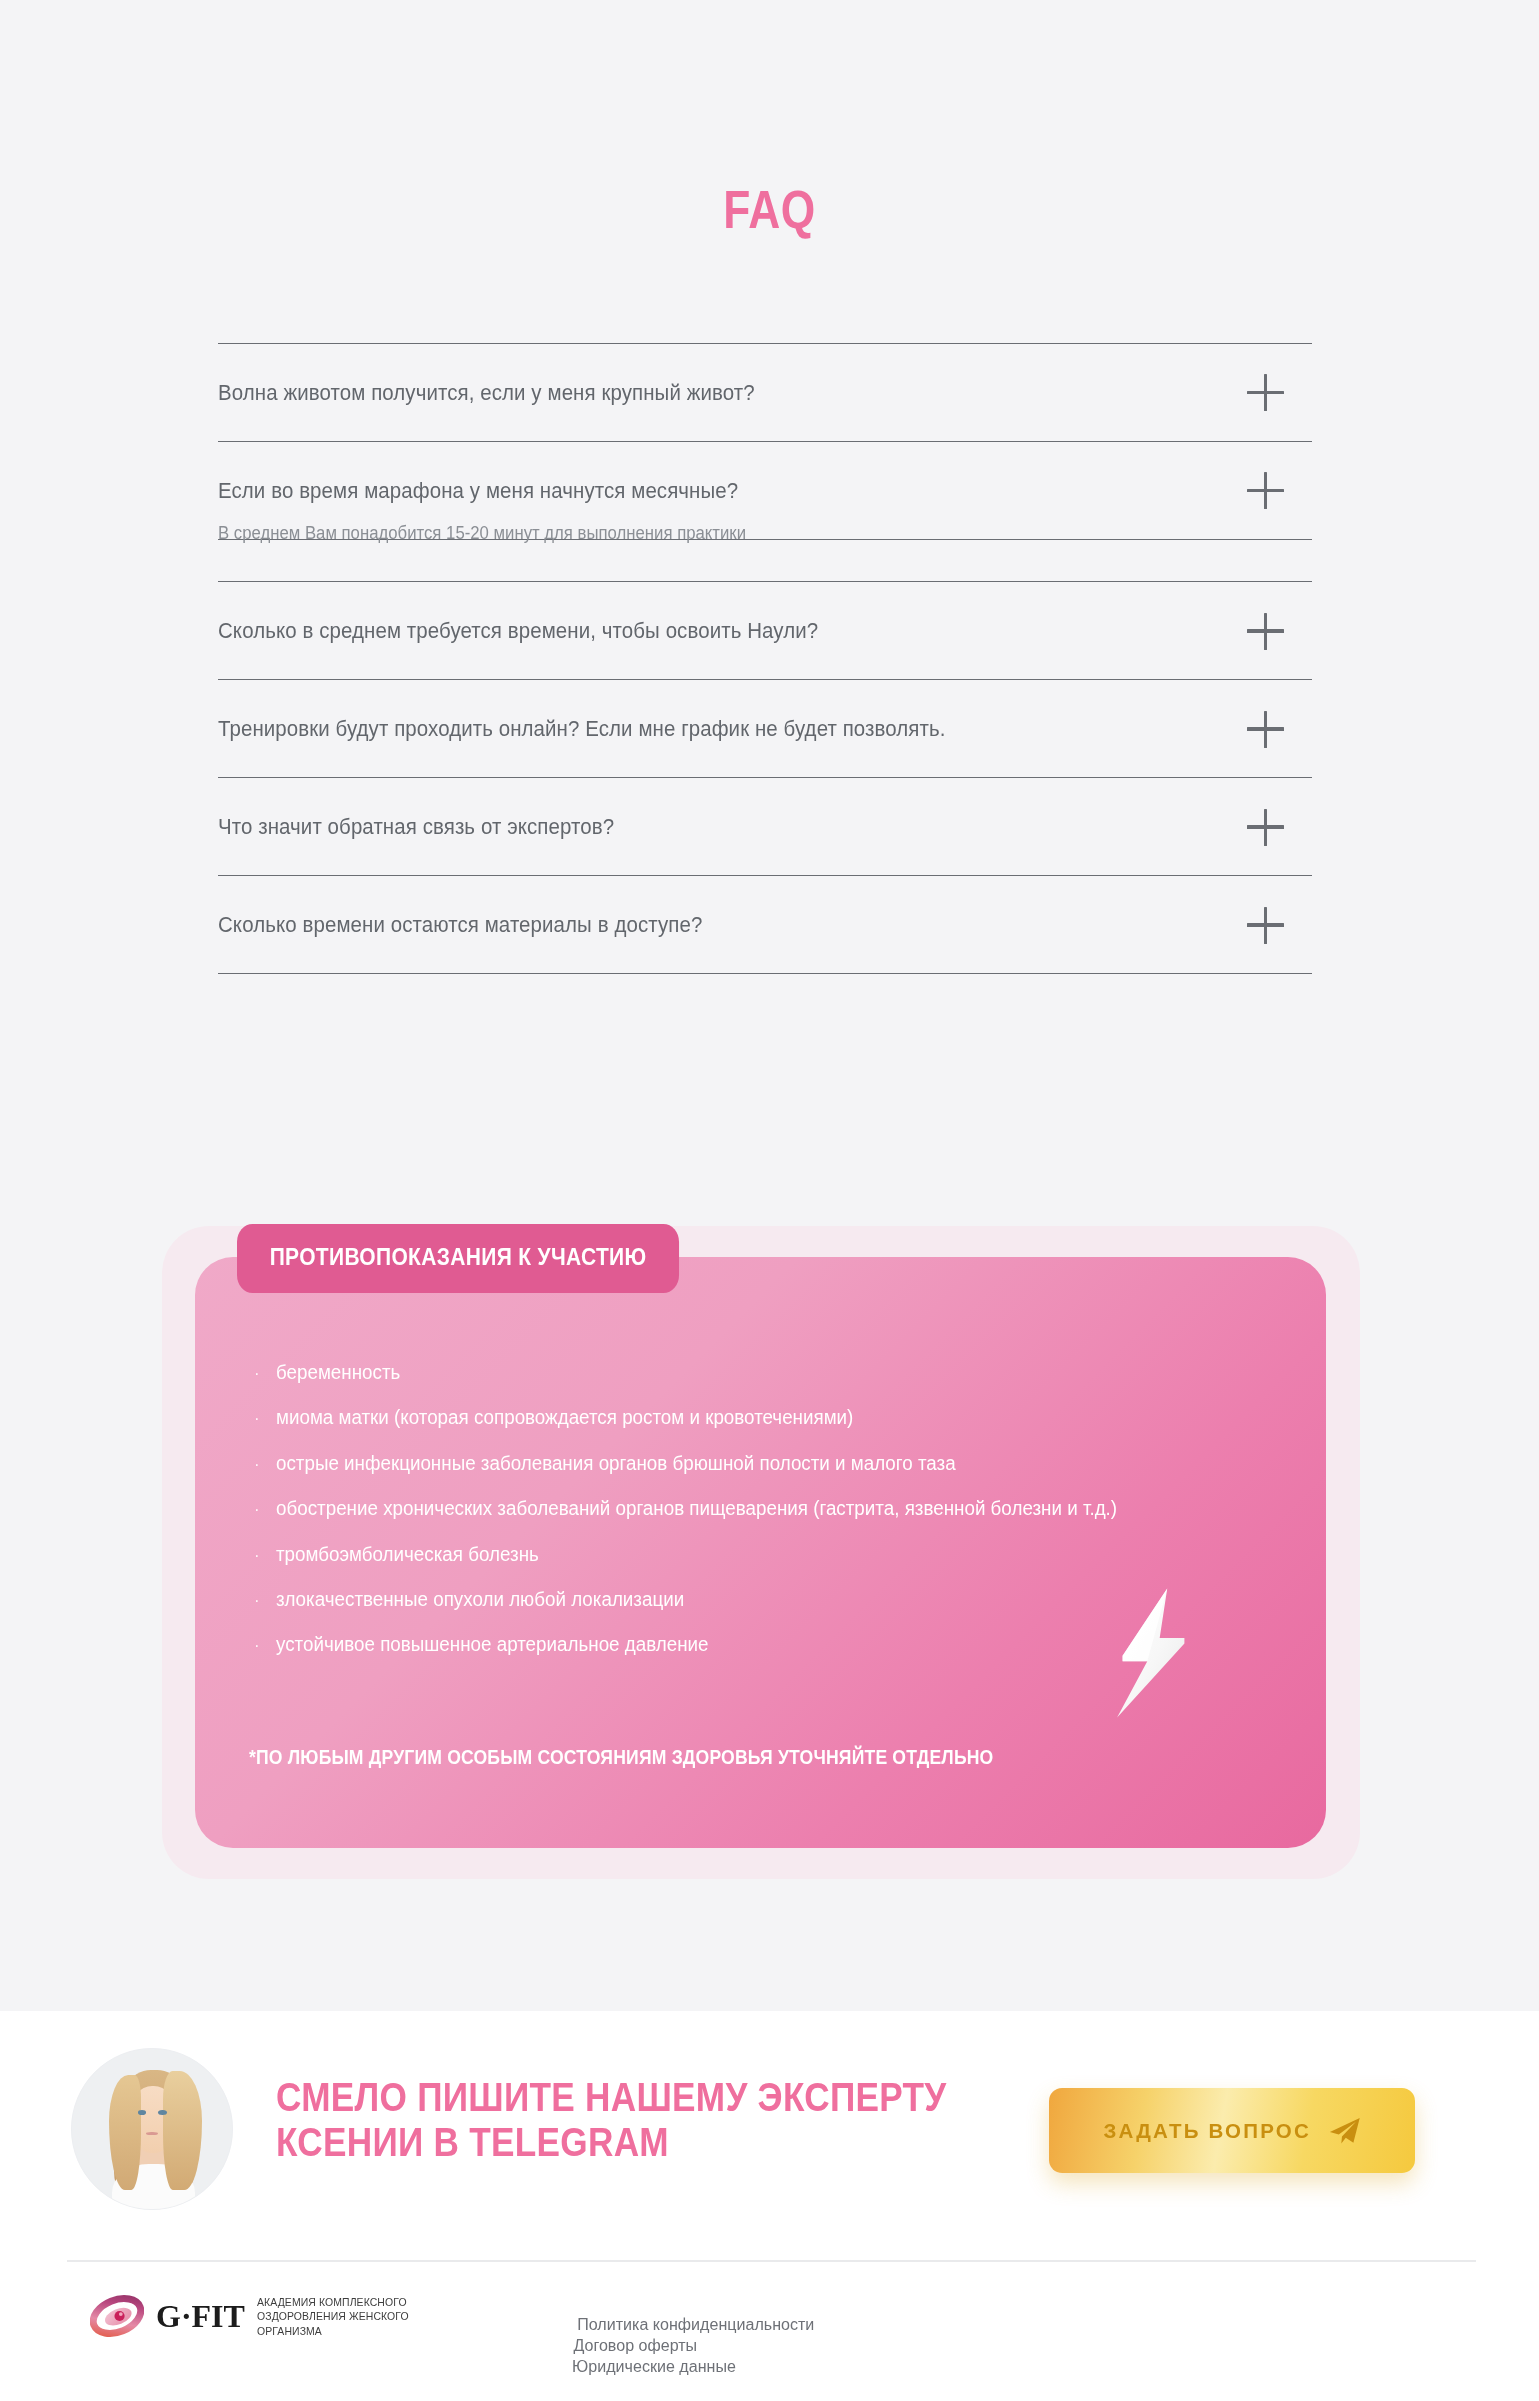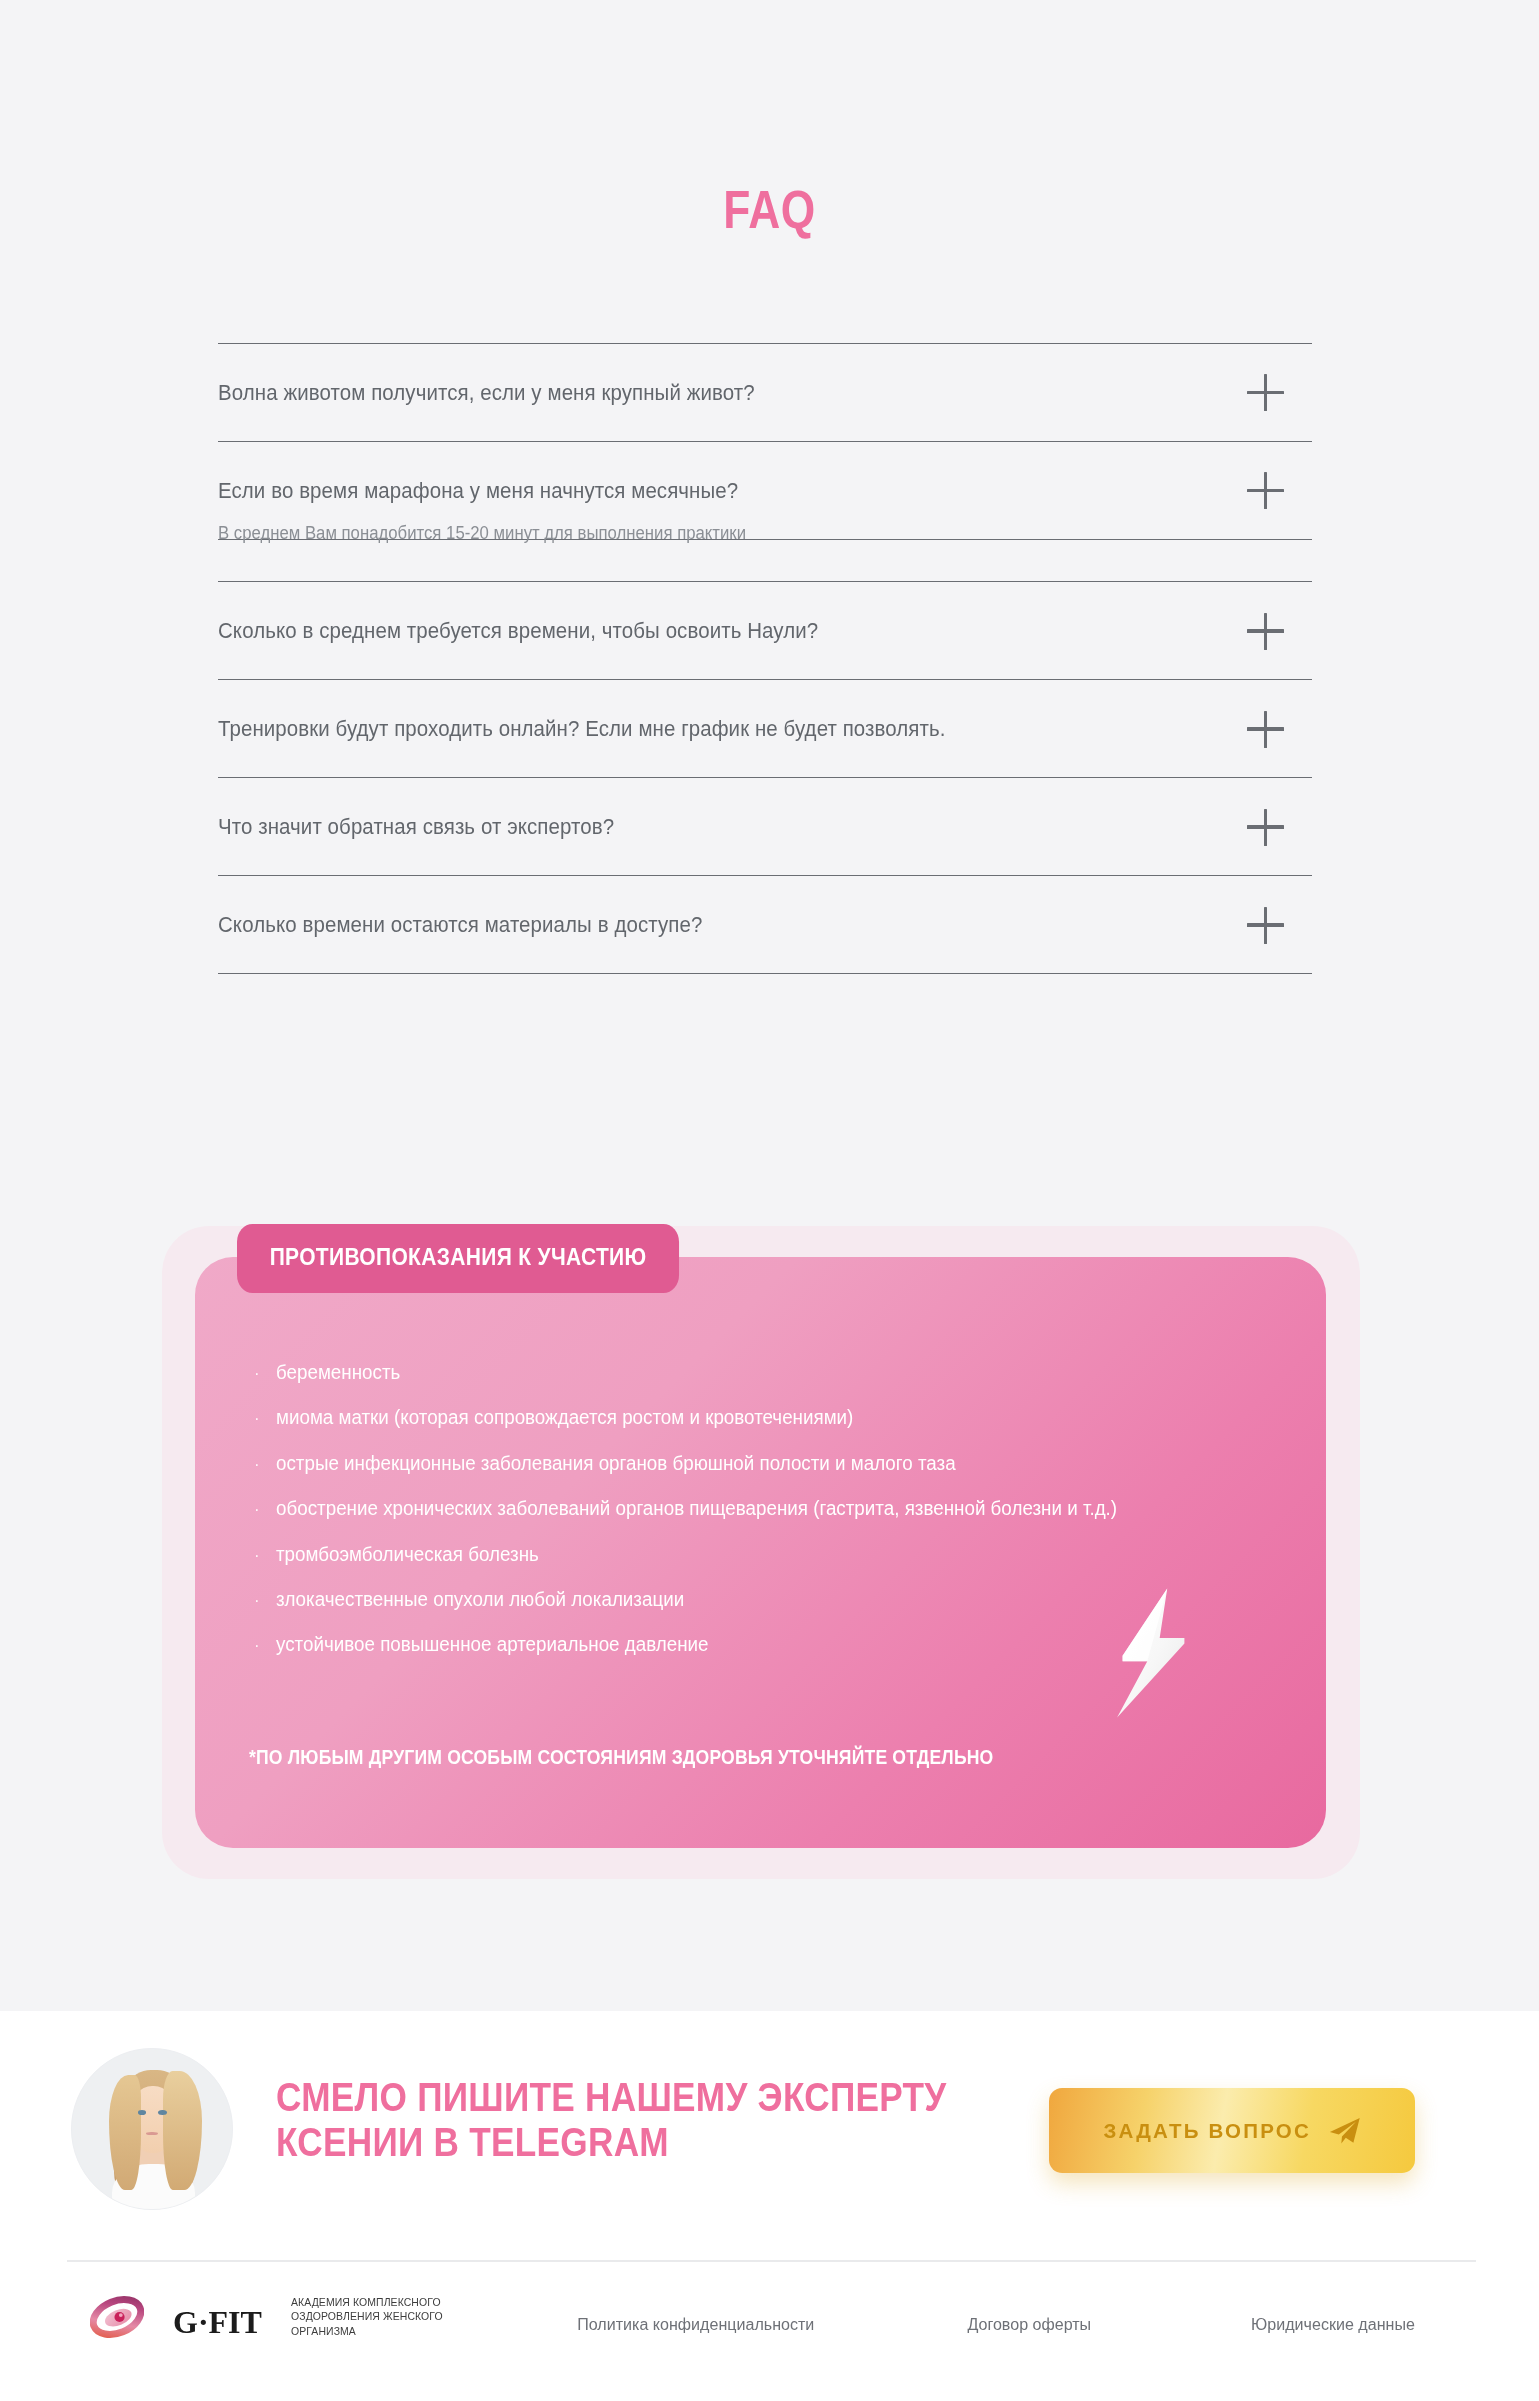--- a/index.html
+++ b/index.html
@@ -339,22 +339,22 @@
     top: 2283px;
     width: 1539px;
     height: 77px;
   }
 
   .logo-block {
     position: absolute;
     left: 90px;
     top: 11.5px;
     display: flex;
-    align-items: flex-end;
-    gap: 29px;
+    align-items: center;
+    gap: 12px;
   }
   .logo-mark { width: 54px; height: 42px; display: block; }
   .logo-word {
     font-family: "Liberation Serif", serif;
     font-size: 32px;
     font-weight: 700;
     color: #1c1c1c;
     letter-spacing: 0px;
     line-height: 1;
   }
@@ -367,21 +367,22 @@
     transform: scaleX(0.95);
     transform-origin: left center;
     white-space: nowrap;
   }
 
   .footer-links {
     position: absolute;
     left: 564px;
     top: 31px;
     display: flex;
-    gap: 16px;
+    gap: 0;
+    flex-direction: column;
   }
   .footer-link {
     font-size: 17.3px;
     color: #6e7177;
     text-decoration: none;
     font-family: "Liberation Sans Narrow", "Liberation Sans", sans-serif;
     transform: scaleX(0.93);
     white-space: nowrap;
   }
   .fl1 { width: 378px; }

